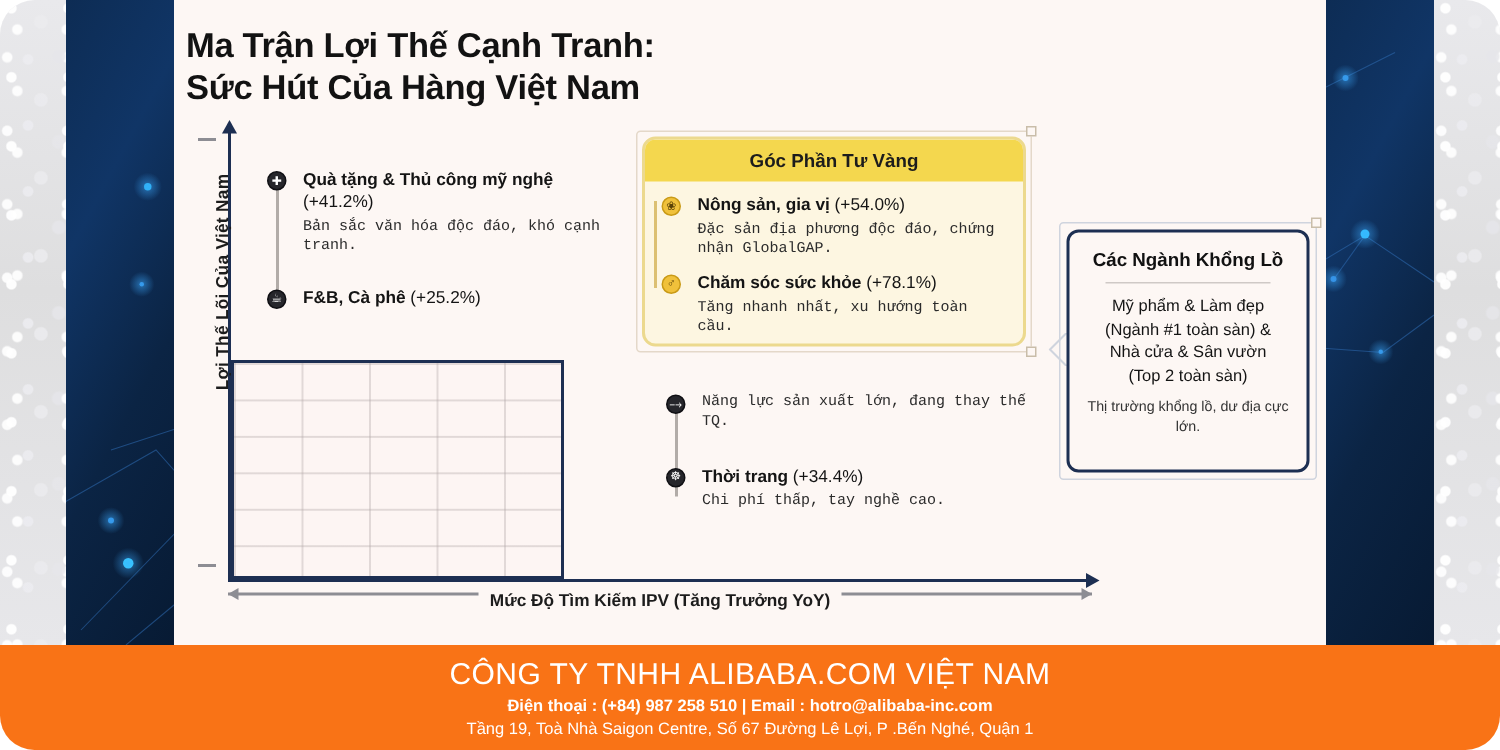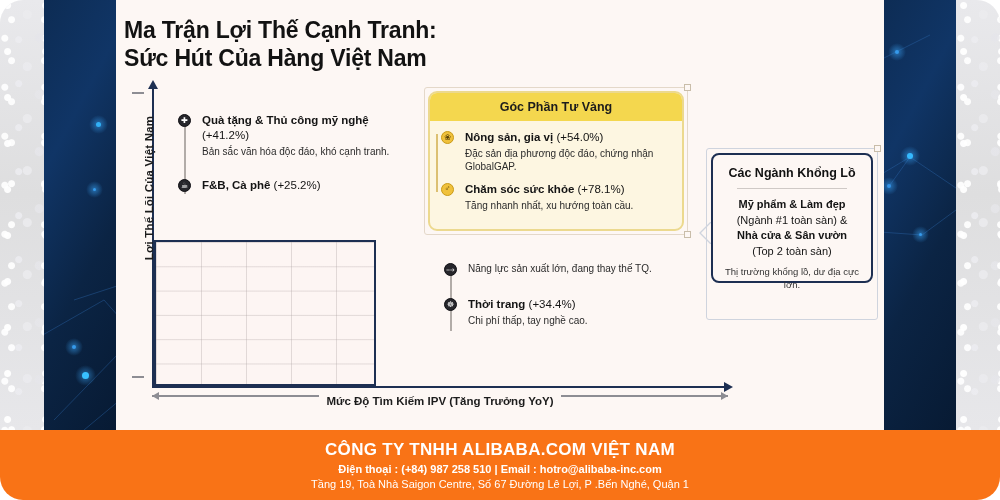--- a/index.html
+++ b/index.html
@@ -102,21 +102,21 @@
     border-radius: 50%; display: flex; align-items: center; justify-content: center;
     font-size: 8px; line-height: 1; color: #fff;
   }
   .badge.dark { background: #26262b; border: 1px solid #0f0f13; }
   .badge.gold { background: #f0c13b; border: 1.5px solid #c99a16; color: #5a4207; }
   .connector { position: absolute; left: 6px; width: 1.5px; }
   .connector.dark { background: #b2aca8; }
   .connector.gold { background: #dcc072; }
   .item-title { font-size: 11.5px; font-weight: bold; color: #141414; line-height: 1.3; }
   .item-title .pct { font-weight: normal; }
-  .item-desc { font-size: 10px; color: #2b2b2b; line-height: 1.34; margin-top: 2px; }
+  .item-desc { font-size: 10px; color: #2b2b2b; line-height: 1.34; margin-top: 2px; font-family: Liberation Mono, monospace; }
 
   #grp-ul { left: 62px; top: 113px; width: 230px; }
   #grp-ul .connector { top: 13px; height: 68px; }
   #grp-lr { left: 328px; top: 260px; width: 245px; }
   #grp-lr .connector { top: 13px; height: 58px; }
 
   
   #golden-sel {
     position: absolute; left: 308px; top: 87px; width: 264px; height: 148px;
     border: 1px solid #e4d8c9; border-radius: 3px;
@@ -135,41 +135,41 @@
     justify-content: center; font-size: 12.5px; font-weight: bold; color: #1c1c1c;
   }
   #golden-body { padding: 9px 11px 0 11px; position: relative; }
 
   
   #giant-sel {
     position: absolute; left: 590px; top: 148px; width: 172px; height: 172px;
     border: 1px solid #cfd4de; border-radius: 3px;
   }
   #giant-box {
-    position: absolute; left: 595px; top: 153px; width: 162px; height: 130px;
+    position: absolute; left: 595px; top: 153px; width: 162px; height: 162px;
     background: #fdf7f4; border: 2.5px solid #1d2f52; border-radius: 8px;
     padding: 11px 10px; text-align: center;
   }
   #giant-title { font-size: 12.5px; font-weight: bold; color: #111; }
   #giant-rule { height: 1px; background: #cfc9c6; margin: 8px 14px; }
   #giant-main { font-size: 11px; color: #141414; line-height: 1.42; }
-  #giant-main b { font-weight: bold; }
+  #giant-main b { font-weight: normal; }
   #giant-sub { font-size: 9.5px; color: #333; line-height: 1.35; margin-top: 7px; }
   #giant-tail {
     position: absolute; left: 583px; top: 222px; width: 13px; height: 22px;
   }
 
   
   #footer {
     position: absolute; left: 0; top: 430px; width: 1000px; height: 70px;
     background: #f97316; color: #ffffff; text-align: center;
     display: flex; flex-direction: column; align-items: center; justify-content: center;
     gap: 3px;
   }
-  #footer .f1 { font-size: 17px; font-weight: bold; letter-spacing: .3px; }
+  #footer .f1 { font-size: 20px; font-weight: normal; letter-spacing: .3px; }
   #footer .f2 { font-size: 11px; font-weight: bold; }
   #footer .f3 { font-size: 11px; font-weight: normal; }
 </style>
 </head>
 <body>
 
 <div id="stage">
 
   <div class="tex-strip tex-left"></div>
   <div class="tex-strip tex-right"></div>

